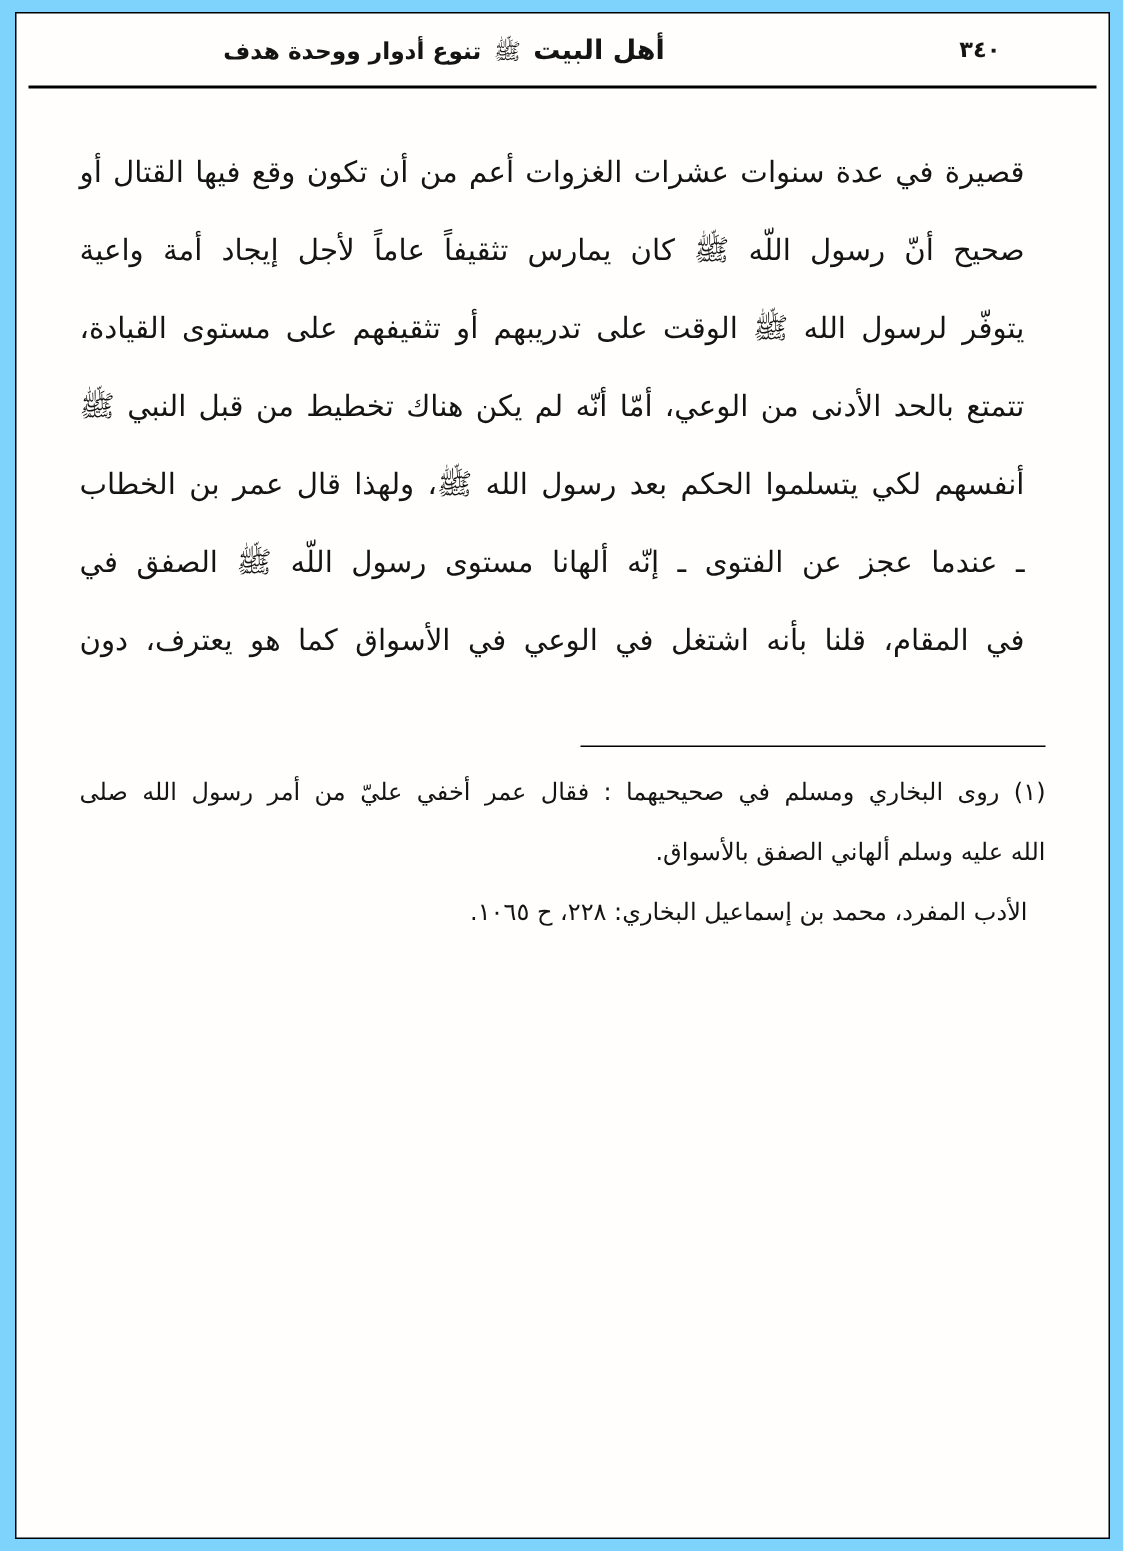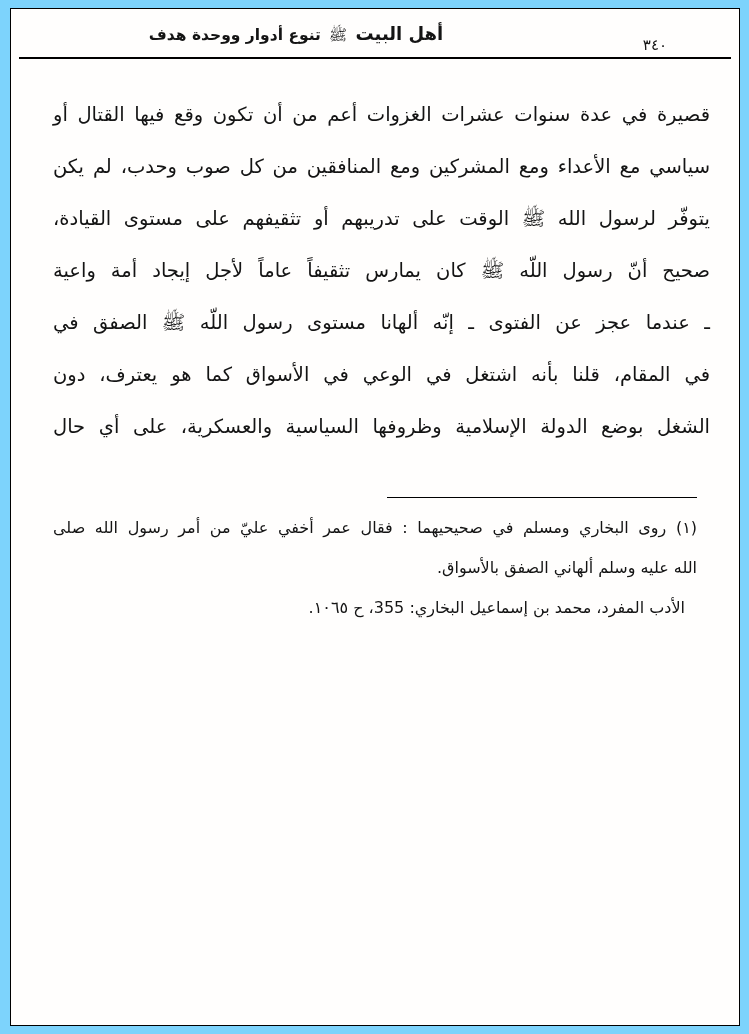--- a/index.html
+++ b/index.html
@@ -48,32 +48,32 @@
     font-size: 15px;
     margin: 0 3px;
   }
   .title-rest {
     font-weight: bold;
     font-size: 15.5px;
   }
   .pagenum {
     position: absolute;
     right: 72px;
-    top: 27px;
+    top: 15px;
     font-size: 15px;
-    font-weight: normal;
+    font-weight: bold;
     direction: rtl;
   }
   .header-rule {
     border-top: 2.4px solid #000;
     margin: 0 8px;
   }
   
   .body {
-    margin: 30px 29px 0 42px;
+    margin: 30px 56px 0 42px;
     direction: rtl;
   }
   .bline {
     font-size: 19.5px;
     line-height: 52px;
     text-align: justify;
     text-align-last: justify;
     word-spacing: 1px;
     white-space: normal;
   }
@@ -112,30 +112,30 @@
         <span class="title-symbol">ﷺ</span>
         <span class="title-rest">تنوع أدوار ووحدة هدف</span>
       </div>
       <div class="pagenum">٣٤٠</div>
     </div>
 
     <div class="header-rule"></div>
 
     <div class="body">
       <div class="bline">قصيرة في عدة سنوات عشرات الغزوات أعم من أن تكون وقع فيها القتال أو</div>
-      <div class="bline">سياسي مع الأعداء ومع المشركين ومع المنافقين من كل صوب وحدب، لم يكن</div>
+      <div class="bline">صحيح أنّ رسول اللّه ﷺ كان يمارس تثقيفاً عاماً لأجل إيجاد أمة واعية</div>
       <div class="bline">يتوفّر لرسول الله ﷺ الوقت على تدريبهم أو تثقيفهم على مستوى القيادة،</div>
-      <div class="bline">صحيح أنّ رسول اللّه ﷺ كان يمارس تثقيفاً عاماً لأجل إيجاد أمة واعية</div>
+      <div class="bline">تتمتع بالحد الأدنى من الوعي، أمّا أنّه لم يكن هناك تخطيط من قبل النبي ﷺ</div>
+      <div class="bline">أنفسهم لكي يتسلموا الحكم بعد رسول الله ﷺ، ولهذا قال عمر بن الخطاب</div>
       <div class="bline">ـ عندما عجز عن الفتوى ـ إنّه ألهانا مستوى رسول اللّه ﷺ الصفق في</div>
       <div class="bline">في المقام، قلنا بأنه اشتغل في الوعي في الأسواق كما هو يعترف، دون</div>
-      <div class="bline">الشغل بوضع الدولة الإسلامية وظروفها السياسية والعسكرية، على أي حال</div>
     </div>
 
     <div class="fn-sep"></div>
 
     <div class="footnote">
       <div class="fline justify">(١) روى البخاري ومسلم في صحيحيهما : فقال عمر أخفي عليّ من أمر رسول الله صلى</div>
       <div class="fline">الله عليه وسلم ألهاني الصفق بالأسواق.</div>
-      <div class="fline indent">الأدب المفرد، محمد بن إسماعيل البخاري: 355، ح ١٠٦٥.</div>
+      <div class="fline indent">الأدب المفرد، محمد بن إسماعيل البخاري: ٢٢٨، ح ١٠٦٥.</div>
     </div>
 
   </div>
 </div>
 
 </body></html>

